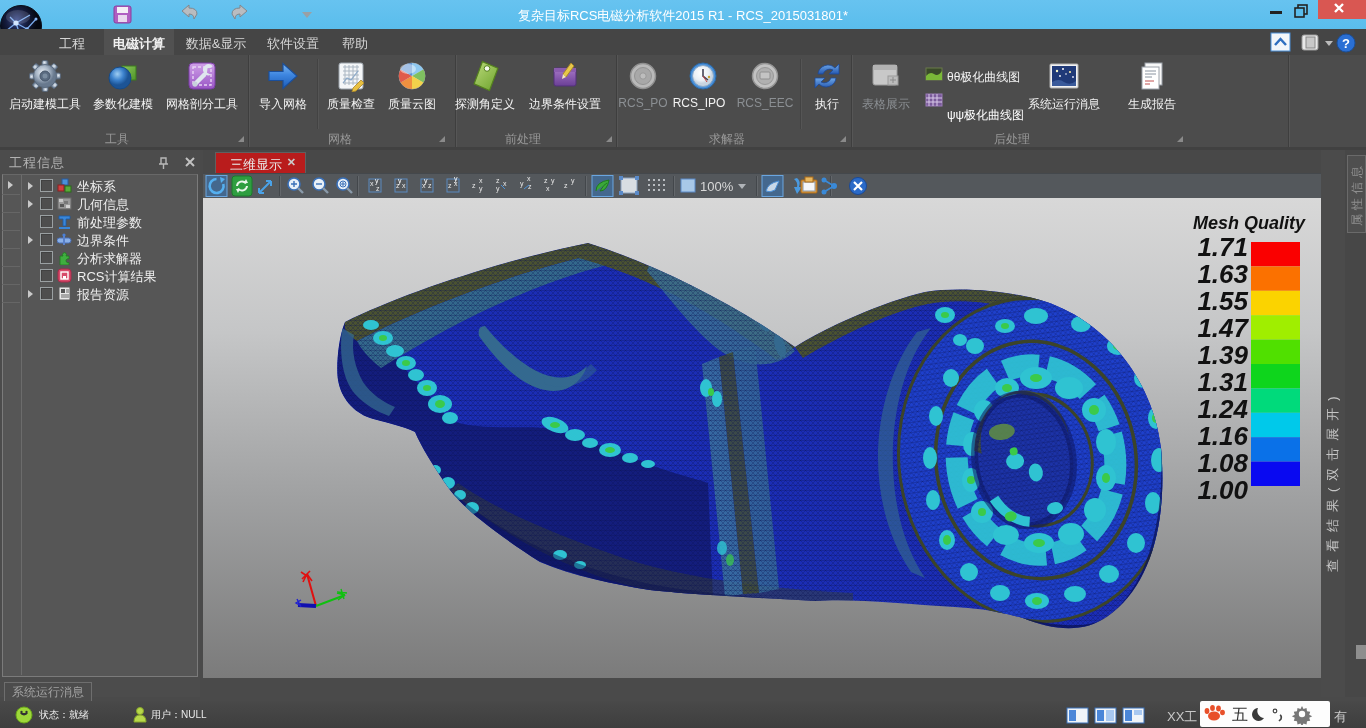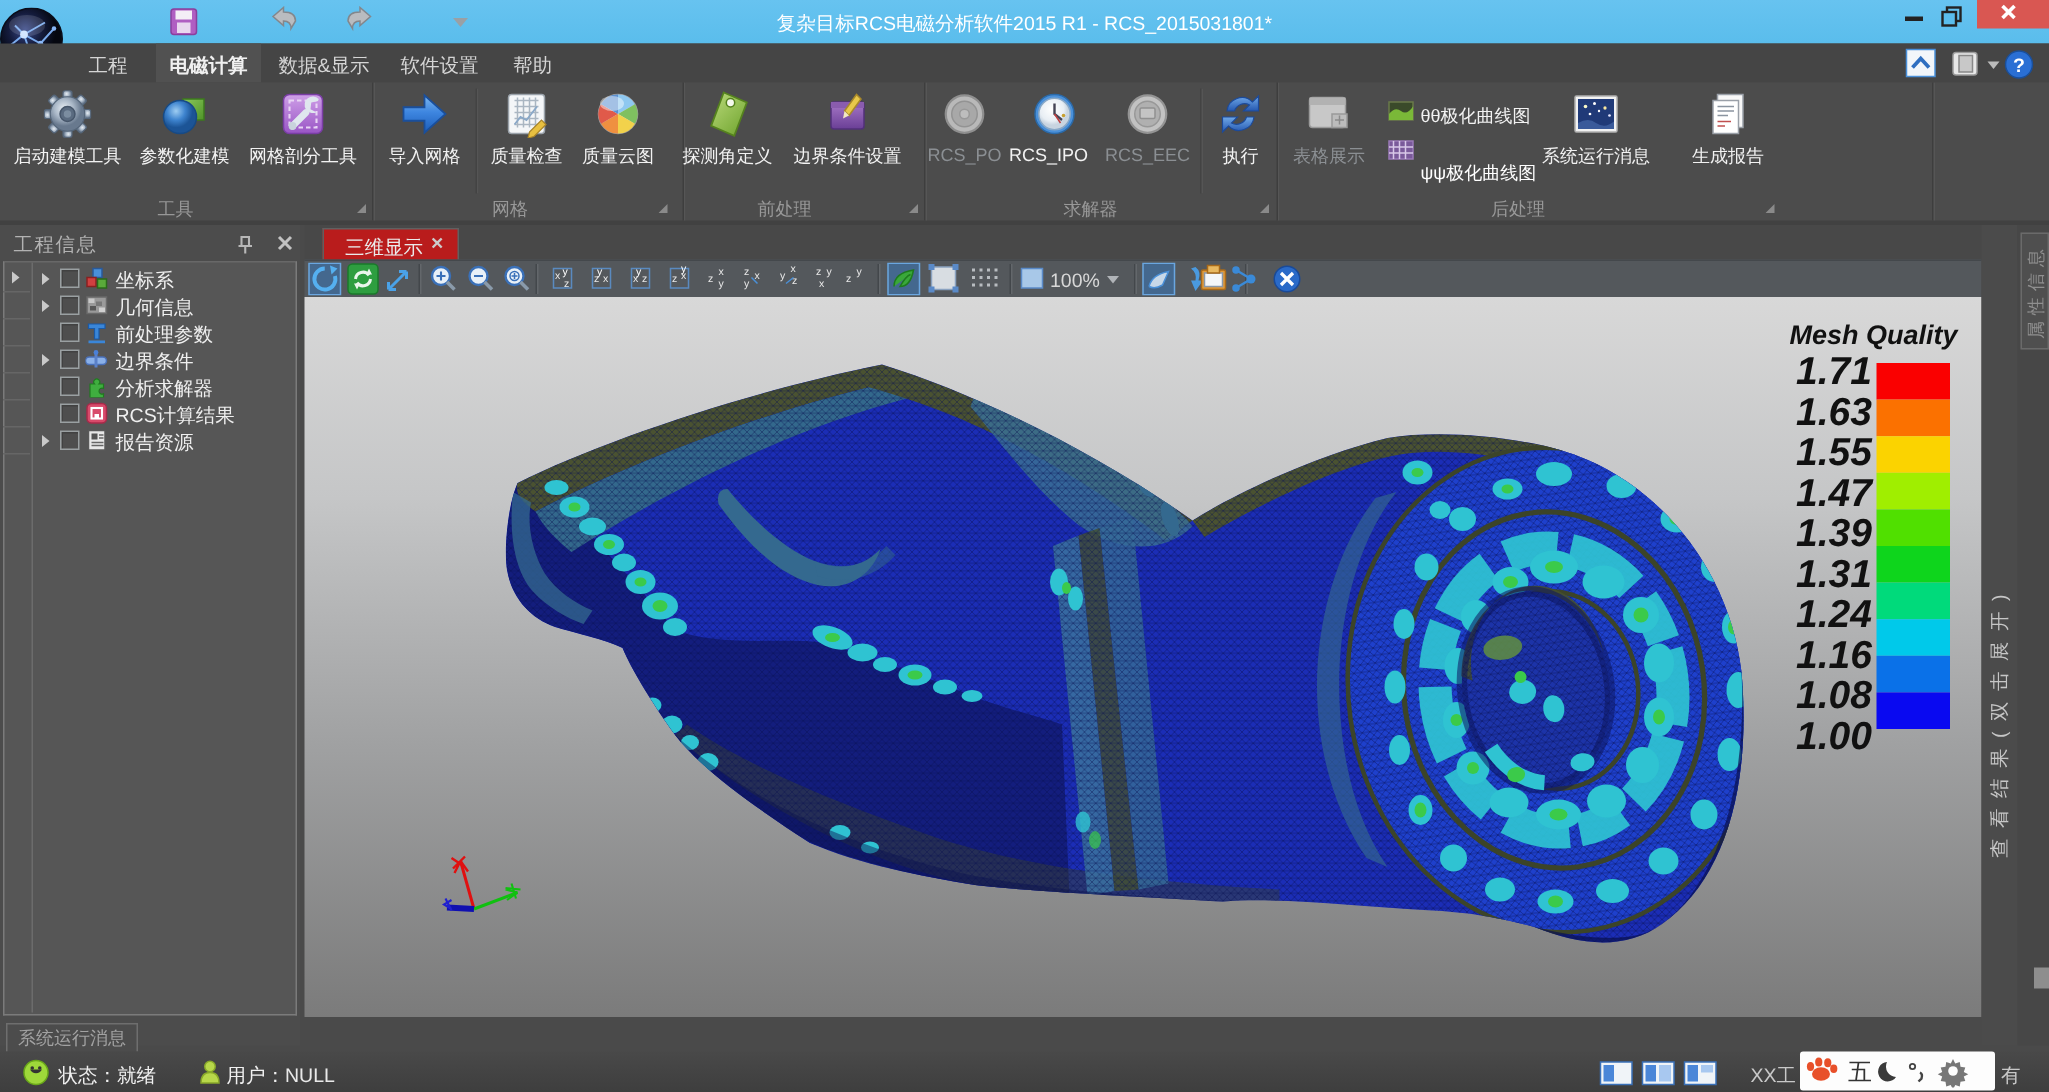--- a/index.html
+++ b/index.html
@@ -37,21 +37,21 @@
 #vtoolbar{left:203px;top:173px;width:1118px;height:25px;background:#54585c;border-top:1px solid #44484c;box-sizing:border-box;}
 
 #viewport{left:203px;top:198px;width:1118px;height:480px;background:linear-gradient(#d8d8d8,#c5c6c7 28%,#a0a1a2 62%,#7b7b7b);}
 
 #rstrip{left:1321px;top:150px;width:24px;height:547px;background:#4b4b4b;}
 #rstrip2{left:1345px;top:150px;width:21px;height:547px;background:#474747;}
 #proptab{left:1347px;top:155px;width:17px;height:76px;border:1px solid #6a6a6a;background:#4f4f4f;}
 
 #msgtab{left:4px;top:682px;width:86px;height:18px;border:1px solid #6e6e6e;border-bottom:none;color:#a2a2a2;font-size:12px;text-align:center;line-height:18px;background:#4c4c4c;}
 #statusbar{left:0;top:701px;width:1366px;height:27px;background:linear-gradient(#494949,#3e3e3e);}
-.st{font-size:13px;color:#f0f0f0;white-space:nowrap;}
+.st{font-size:10px;color:#f0f0f0;white-space:nowrap;}
 .mtab{white-space:nowrap;}
 .blabel{white-space:nowrap;}
 .glabel{white-space:nowrap;}
 </style>
 </head>
 <body>
 
 <div class="abs" id="titlebar"></div>
 <div class="abs" id="title-text">复杂目标RCS电磁分析软件2015 R1 - RCS_2015031801*</div>
 

